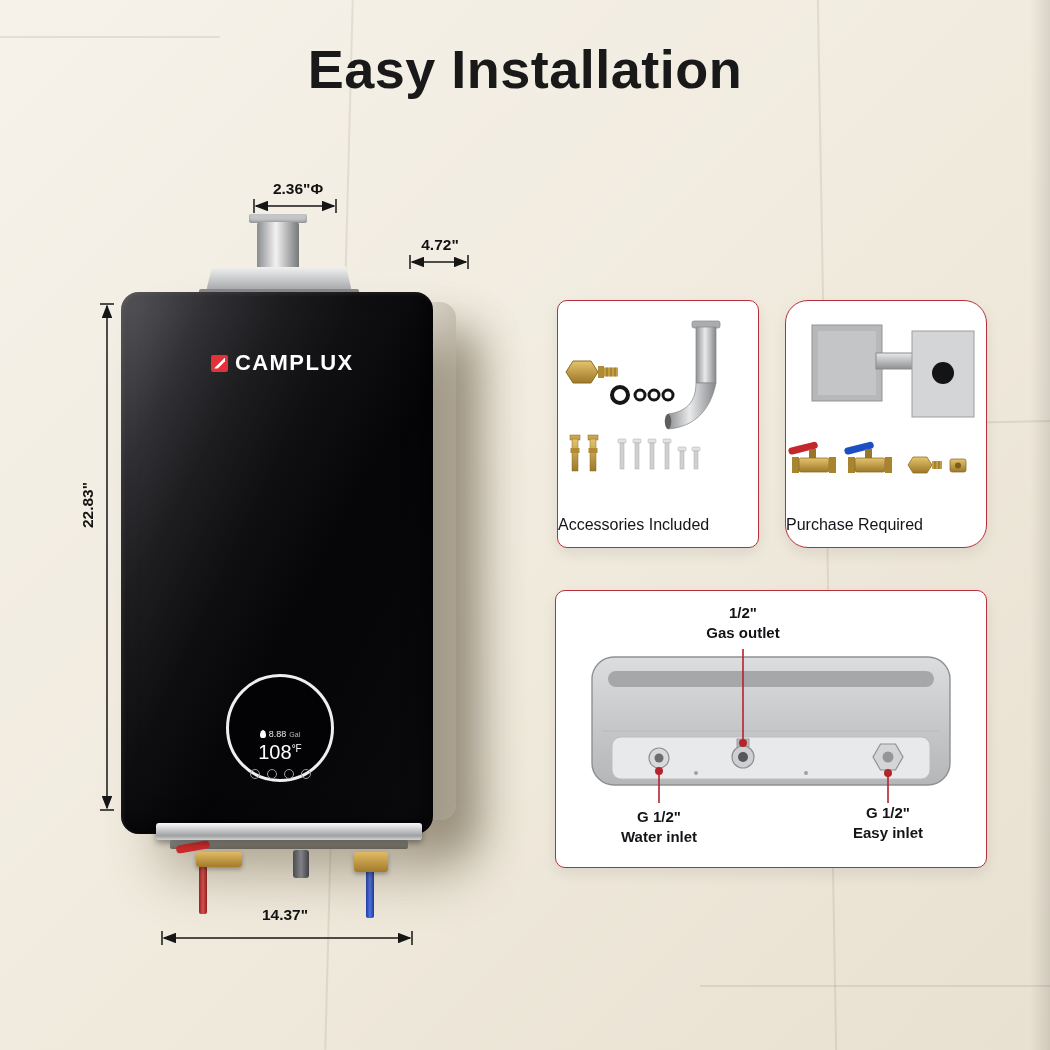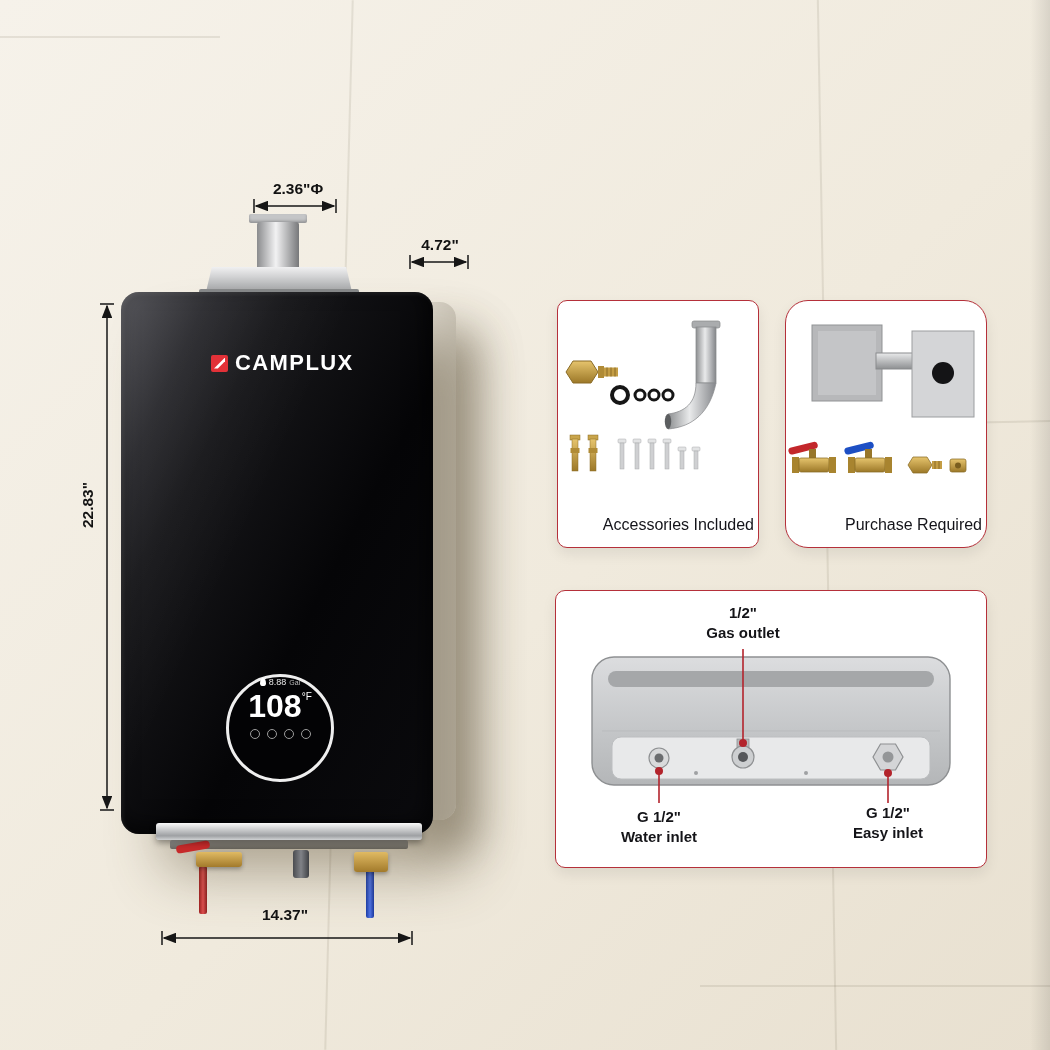--- a/index.html
+++ b/index.html
@@ -27,26 +27,26 @@
                box-shadow:38px 42px 55px -5px rgba(85,70,45,.45),inset 2px 2px 4px rgba(255,255,255,.08),inset -6px -8px 22px rgba(0,0,0,.6);}
   .gloss{position:absolute;inset:0;border-radius:18px;
          background:linear-gradient(115deg,rgba(255,255,255,.15) 0%,rgba(255,255,255,.05) 16%,rgba(255,255,255,0) 42%);}
   .brand{position:absolute;left:90px;top:58px;display:flex;align-items:center;gap:7px;}
   .brand-icon{width:17px;height:17px;background:#e23138;position:relative;border-radius:2px;}
   .brand-icon span{position:absolute;left:3px;top:3px;width:11px;height:11px;background:#fff;
                    clip-path:polygon(0 100%,100% 0,100% 35%,35% 100%);}
   .brand-text{color:#fff;font-weight:700;font-size:22px;letter-spacing:1.4px;}
   .display{position:absolute;left:105px;top:382px;width:102px;height:102px;border-radius:50%;
            border:3px solid #efefef;background:#030305;display:flex;flex-direction:column;
-           align-items:center;justify-content:flex-start;gap:3px;}
+           align-items:center;justify-content:flex-end;gap:3px;}
   .disp-top{display:flex;align-items:center;gap:3px;font-size:9px;color:#eaeaea;}
   .droplet{width:6px;height:8px;background:#fff;border-radius:50% 50% 50% 50%/68% 68% 32% 32%;}
   .disp-unit{font-size:7px;color:#bdbdbd;}
   .disp-temp{display:flex;align-items:flex-start;color:#fff;line-height:1;}
-  .disp-temp .val{font-size:32px;font-weight:700;}
+  .disp-temp .val{font-size:20px;font-weight:400;}
   .disp-temp .unit{font-size:10px;margin-top:2px;}
   .disp-buttons{display:flex;gap:7px;margin-top:4px;}
   .disp-buttons i{width:8px;height:8px;border:1px solid #9c9c9c;border-radius:50%;display:block;}
   .bracket{left:156px;top:823px;width:266px;height:17px;border-radius:3px;z-index:3;
            background:linear-gradient(180deg,#fafafa,#9ea0a3 75%,#d0d2d4);
            box-shadow:0 3px 6px rgba(0,0,0,.35);}
   .bracket2{left:170px;top:840px;width:238px;height:9px;border-radius:2px;z-index:1;
             background:linear-gradient(180deg,#b9bbbd,#6f7173);}
   .valve-body{left:196px;top:852px;width:46px;height:15px;border-radius:3px;z-index:2;
               background:linear-gradient(180deg,#e0ba63,#a27a2b);box-shadow:0 2px 4px rgba(0,0,0,.3);}
@@ -58,21 +58,21 @@
                background:linear-gradient(90deg,#4a4c50,#808287 50%,#404246);}
   .fitting-right{left:354px;top:852px;width:34px;height:20px;border-radius:3px;z-index:2;
                  background:linear-gradient(180deg,#e0ba63,#a27a2b);box-shadow:0 2px 4px rgba(0,0,0,.3);}
   .pipe-blue{left:366px;top:870px;width:8px;height:48px;border-radius:2px;z-index:1;
              background:linear-gradient(90deg,#1c3da8,#4f74e8 50%,#1a38a0);}
   
   .dim{position:absolute;font-size:15.5px;font-weight:600;color:#121212;text-align:center;z-index:6;}
   
   .panel{position:absolute;background:#fff;border:1.6px solid #b5303a;border-radius:10px;
          box-shadow:0 6px 14px rgba(0,0,0,.08);z-index:4;}
-  .panel-label{position:absolute;left:0;right:4px;bottom:13px;text-align:right;
+  .panel-label{position:absolute;left:0;right:4px;bottom:13px;text-align:left;
                font-size:16px;color:#14141a;font-weight:500;}
   .panel-art{position:absolute;left:0;top:12px;width:100%;}
   .conn-label{position:absolute;text-align:center;font-size:15px;line-height:1.3;color:#141418;}
   .conn-label .sz{font-weight:600;}
   .conn-label .nm{font-weight:600;}
   .annotations{position:absolute;inset:0;z-index:5;pointer-events:none;}
   .corner-shade{position:absolute;right:0;top:0;width:20px;height:1050px;
                 background:linear-gradient(90deg,rgba(0,0,0,0),rgba(0,0,0,.10));}
 </style>
 </head>
@@ -80,20 +80,21 @@
 
 <div class="stage">
 
   <div class="seam" style="left:338px;top:0;width:2px;height:1050px;transform:rotate(1.5deg);"></div>
   <div class="seam" style="left:826px;top:0;width:2px;height:1050px;transform:rotate(-1deg);"></div>
   <div class="seam" style="left:0;top:36px;width:220px;height:2px;"></div>
   <div class="seam" style="left:835px;top:422px;width:215px;height:2px;transform:rotate(-1deg);"></div>
   <div class="seam" style="left:700px;top:985px;width:350px;height:2px;"></div>
   <div class="corner-shade"></div>
 
+  <div class="title">Easy Installation</div>
 
   <div class="abs flue-cap"></div>
   <div class="abs flue-pipe"></div>
   <div class="abs flue-base"></div>
   <div class="abs flue-base2"></div>
   <div class="abs heater-side"></div>
 
   <div class="abs heater-body">
     <div class="gloss"></div>
     <div class="brand">

